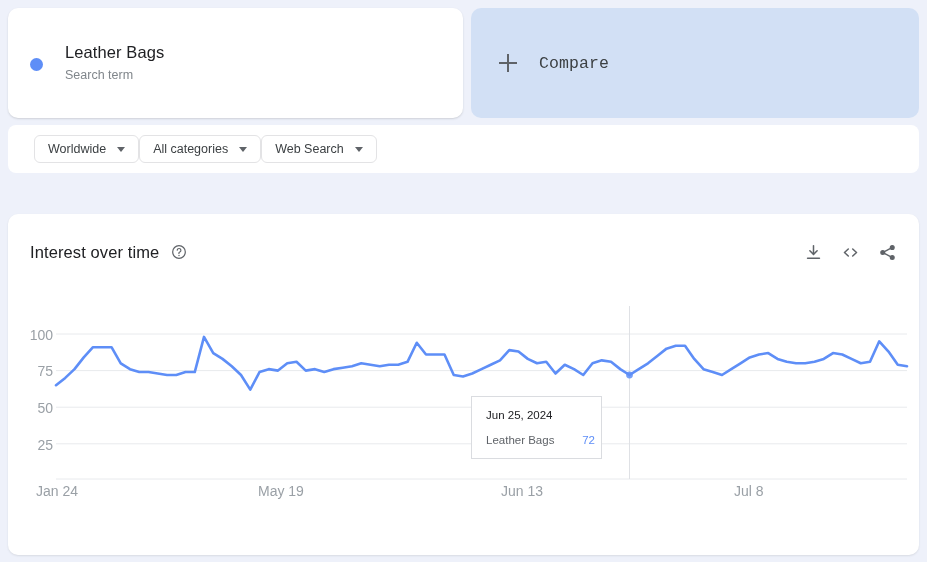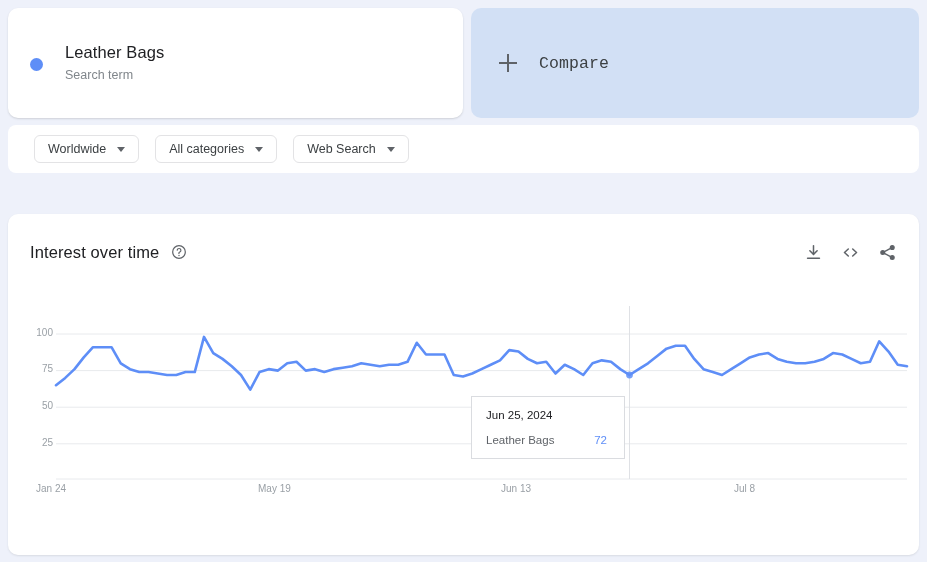--- a/index.html
+++ b/index.html
@@ -99,21 +99,20 @@
     position: absolute;
     left: 8px;
     top: 125px;
     width: 911px;
     height: 48px;
     background: #ffffff;
     border-radius: 8px;
     display: flex;
     align-items: center;
     padding-left: 26px;
-    gap: 16px;
     box-sizing: border-box;
   }
   .chip {
     height: 28px;
     border: 1px solid #e3e3e5;
     border-radius: 6px;
     background: #fff;
     display: flex;
     align-items: center;
     padding: 0 13px;
@@ -184,36 +183,36 @@
   .plot-wrap {
     position: absolute;
     left: 0;
     top: 0;
     width: 911px;
     height: 341px;
     pointer-events: none;
   }
   .axis-label {
     position: absolute;
-    font-size: 10px;
+    font-size: 14px;
     color: #9aa0a6;
     white-space: nowrap;
   }
   .ylab { text-align: right; }
 
   
   .tooltip {
     position: absolute;
     left: 463px;
     top: 182px;
-    width: 154px;
+    width: 131px;
     background: #fff;
     border: 1px solid #dadce0;
     box-sizing: border-box;
-    padding: 12px 17px 12px 14px;
+    padding: 12px 6px 12px 14px;
     font-size: 11.5px;
   }
   .tt-date {
     color: #202124;
     font-size: 11.5px;
     margin-bottom: 13px;
     white-space: nowrap;
   }
   .tt-row {
     display: flex;

